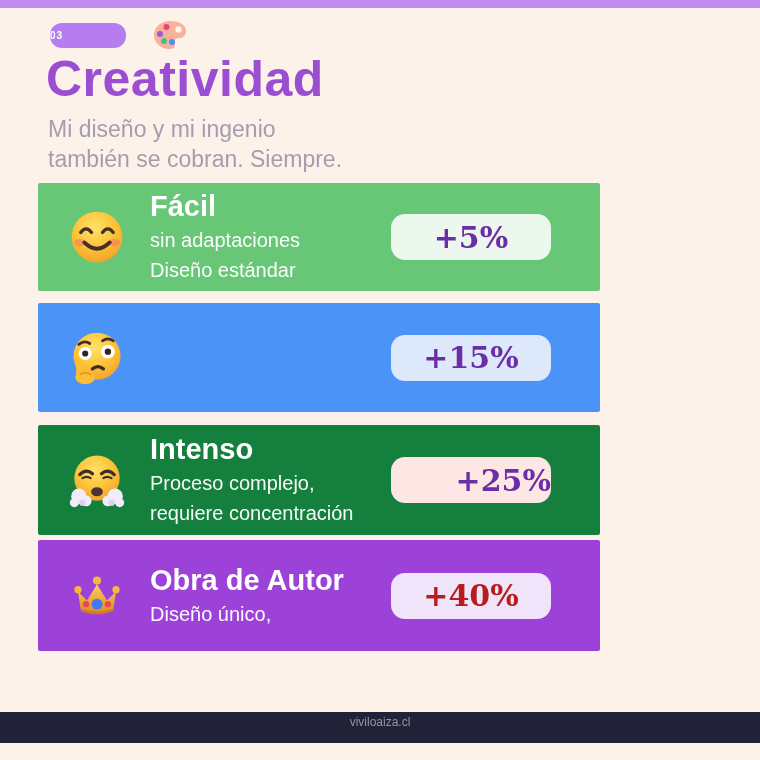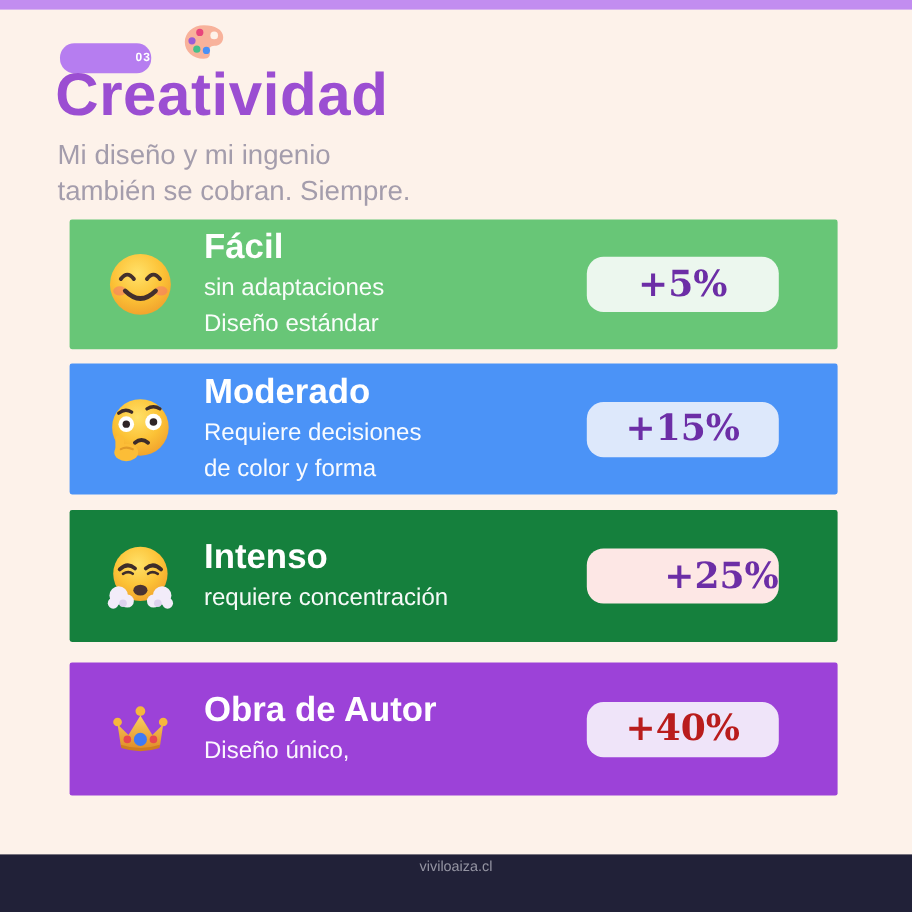--- a/index.html
+++ b/index.html
@@ -7,69 +7,68 @@
   body {
     position: relative;
     background: #fdf2ea;
     font-family: "Liberation Sans", sans-serif;
     overflow: hidden;
   }
   .top-strip {
     position: absolute; left: 0; top: 0; width: 760px; height: 8px;
   }
   .page-badge {
-    position: absolute; left: 50px; top: 36px; width: 76px; height: 25px;
+    position: absolute; left: 50px; top: 23px; width: 76px; height: 25px;
     border-radius: 12px;
-    display: flex; align-items: center; justify-content: flex-end;
+    display: flex; align-items: center; justify-content: flex-start;
     color: #ffffff; font-size: 10px; font-weight: bold; letter-spacing: 1px;
   }
   .palette-wrap {
     position: absolute; left: 152px; top: 19px; width: 36px; height: 32px;
   }
   h1.main-title {
     position: absolute; left: 46px; top: 50px;
     font-family: Liberation Sans, sans-serif;
     font-weight: bold; font-size: 50px; letter-spacing: 0.5px;
   }
   .subtitle {
     position: absolute; left: 48px; top: 114px;
     font-size: 23px; line-height: 30px;
   }
   .card {
-    position: absolute; left: 38px; width: 640px;
+    position: absolute; left: 38px; width: 562px;
     border-radius: 2px;
     display: flex; align-items: center;
     padding-left: 30px;
-    margin-left: 20px;
   }
   .card-1 { top: 183px; height: 108px; }
   .card-2 { top: 303px; height: 109px; }
   .card-3 { top: 425px; height: 110px; }
-  .card-4 { top: 552px; height: 111px; }
+  .card-4 { top: 540px; height: 111px; }
   .card .emoji {
     width: 58px; height: 58px; flex: 0 0 58px;
   }
   .card .emoji svg { width: 58px; height: 58px; display: block; }
   .card-text {
     margin-left: 24px; color: #ffffff;
   }
   .card-title {
     font-size: 29px; font-weight: bold; line-height: 34px; margin-bottom: 2px;
   }
   .card-desc {
     font-size: 20px; line-height: 30px; color: rgba(255,255,255,0.96);
   }
   .surcharge-badge {
     position: absolute; right: 49px; top: 50%; transform: translateY(-50%);
     width: 160px; height: 46px; border-radius: 14px;
     display: flex; align-items: center; justify-content: center;
     font-family: "DejaVu Serif", serif; font-weight: bold; font-size: 30px;
   }
   .footer {
-    position: absolute; left: 0; top: 712px; width: 760px; height: 49px;
+    position: absolute; left: 0; top: 712px; width: 760px; height: 31px;
     text-align: center;
   }
   .footer-text {
     display: inline-block; margin-top: 3px; font-size: 12px;
   }
 </style>
 </head>
 <body>
 
 <div class="top-strip" style="background-color: rgb(194, 141, 240);"></div>
@@ -139,25 +138,20 @@
       <path d="M38 13 Q44 9 50 13" stroke="#3d2c2a" stroke-width="3" fill="none" stroke-linecap="round"></path>
       <circle cx="19" cy="27" r="7.2" fill="#ffffff"></circle>
       <circle cx="19" cy="27" r="3.4" fill="#2f2426"></circle>
       <circle cx="44" cy="25" r="7.6" fill="#ffffff"></circle>
       <circle cx="44" cy="25" r="3.5" fill="#2f2426"></circle>
       <path d="M27 44 Q33 39 39 44" stroke="#3d2c2a" stroke-width="3.6" fill="none" stroke-linecap="round"></path>
       <ellipse cx="19" cy="53" rx="11" ry="8" fill="#fcbd37"></ellipse>
       <rect x="9" y="37" width="8" height="17" rx="4" fill="#fcbd37"></rect>
       <path d="M14 50 Q19 47 25 50" stroke="#e09a28" stroke-width="2" fill="none" stroke-linecap="round"></path>
     </svg>
-  </div>
-  <div class="card-text">
-    <div class="card-title">Moderado</div>
-    <div class="card-desc">Requiere decisiones</div>
-    <div class="card-desc">de color y forma</div>
   </div>
   <div class="surcharge-badge" style="background-color: rgb(221, 232, 251);">
     <span style="color: rgb(108, 46, 166);">+15%</span>
   </div>
 </div>
 
 <div class="card card-3" style="background-color: #15803d;">
   <div class="emoji">
     <svg viewBox="0 0 64 64">
       <defs>
@@ -182,20 +176,21 @@
         <circle cx="57" cy="57" r="5"></circle>
       </g>
       <g fill="#ddd2ee">
         <circle cx="16" cy="57" r="3.5"></circle>
         <circle cx="48" cy="57" r="3.5"></circle>
       </g>
     </svg>
   </div>
   <div class="card-text">
     <div class="card-title">Intenso</div>
+    <div class="card-desc">Proceso complejo,</div>
     <div class="card-desc">requiere concentración</div>
   </div>
   <div class="surcharge-badge" style="background-color: rgb(253, 231, 229); justify-content: flex-end;">
     <span style="color: rgb(108, 46, 166);">+25%</span>
   </div>
 </div>
 
 <div class="card card-4" style="background-color: rgb(156, 66, 216);">
   <div class="emoji">
     <svg viewBox="0 0 64 64">

